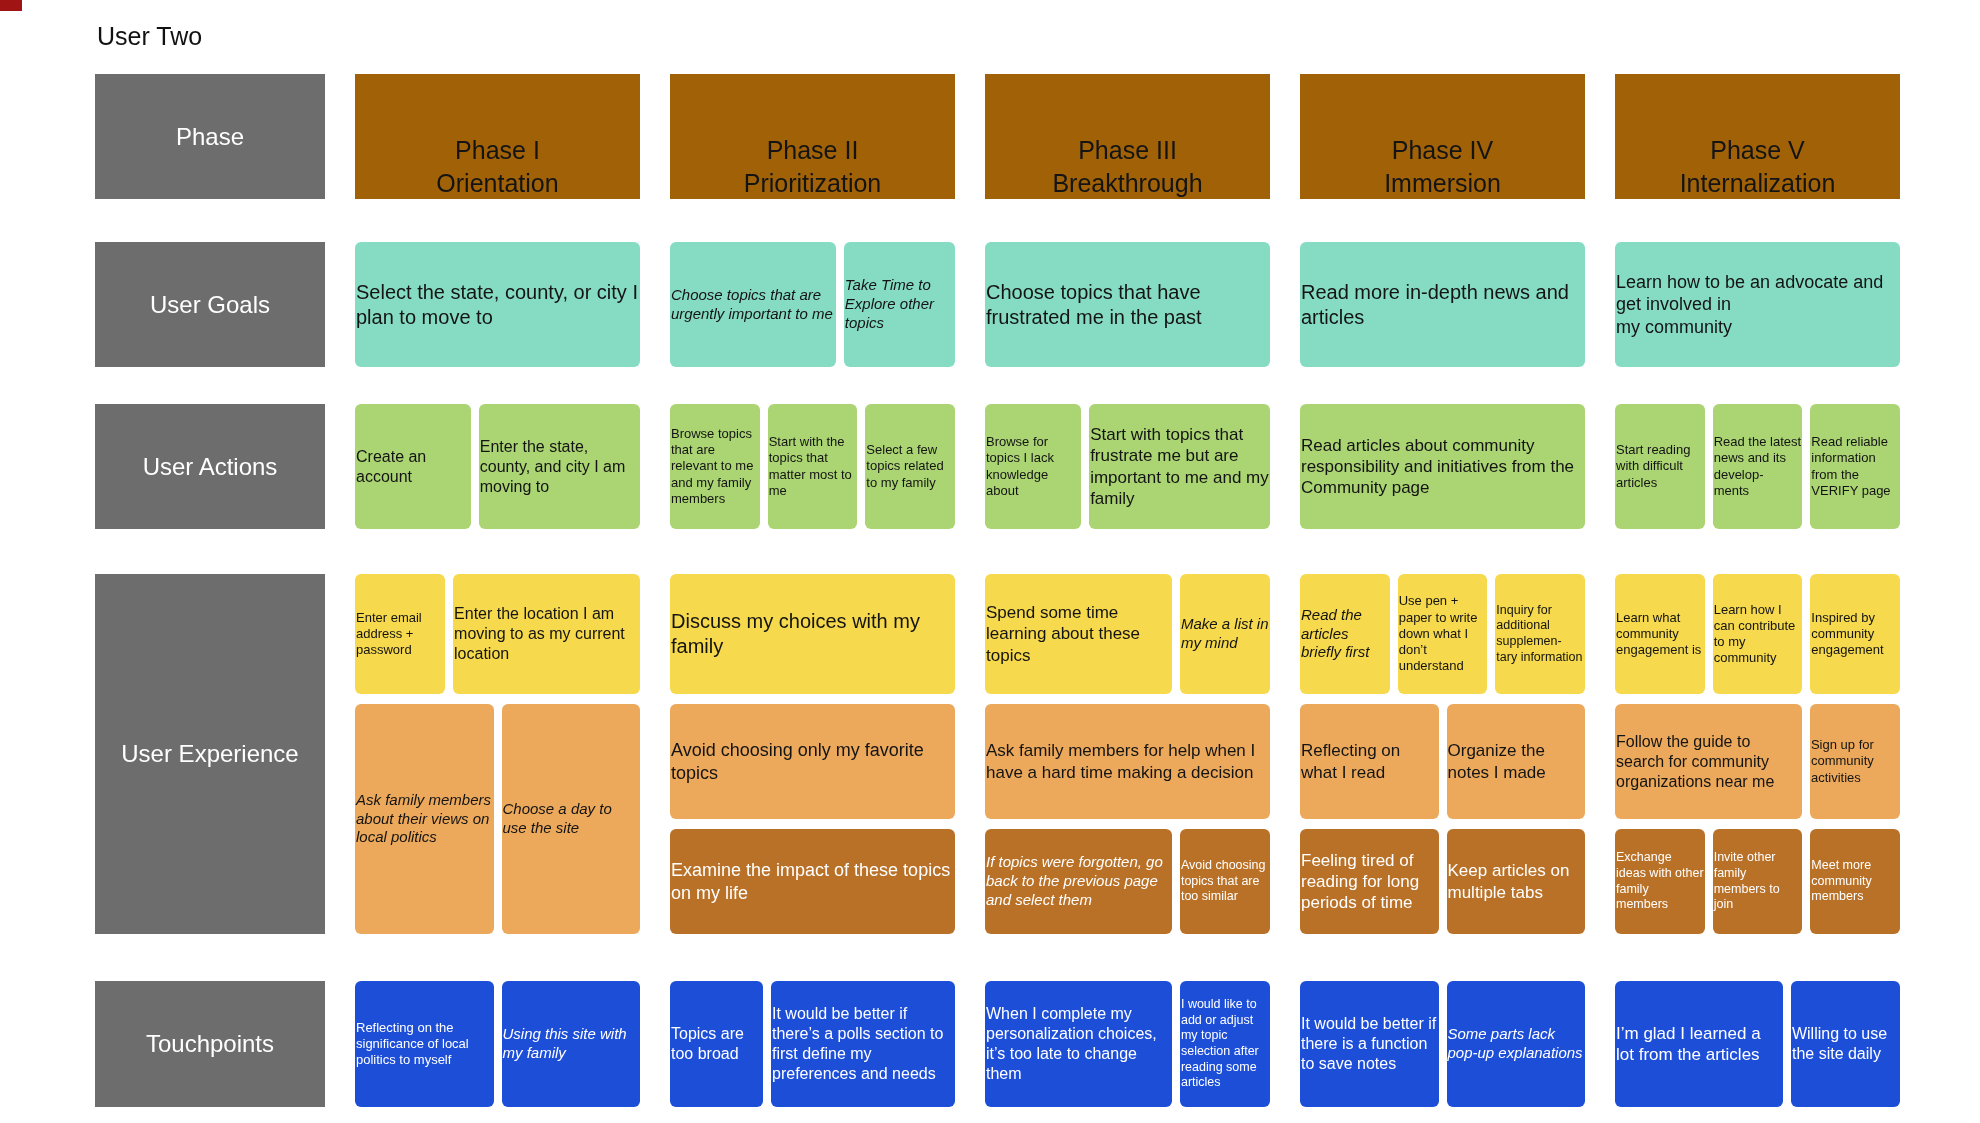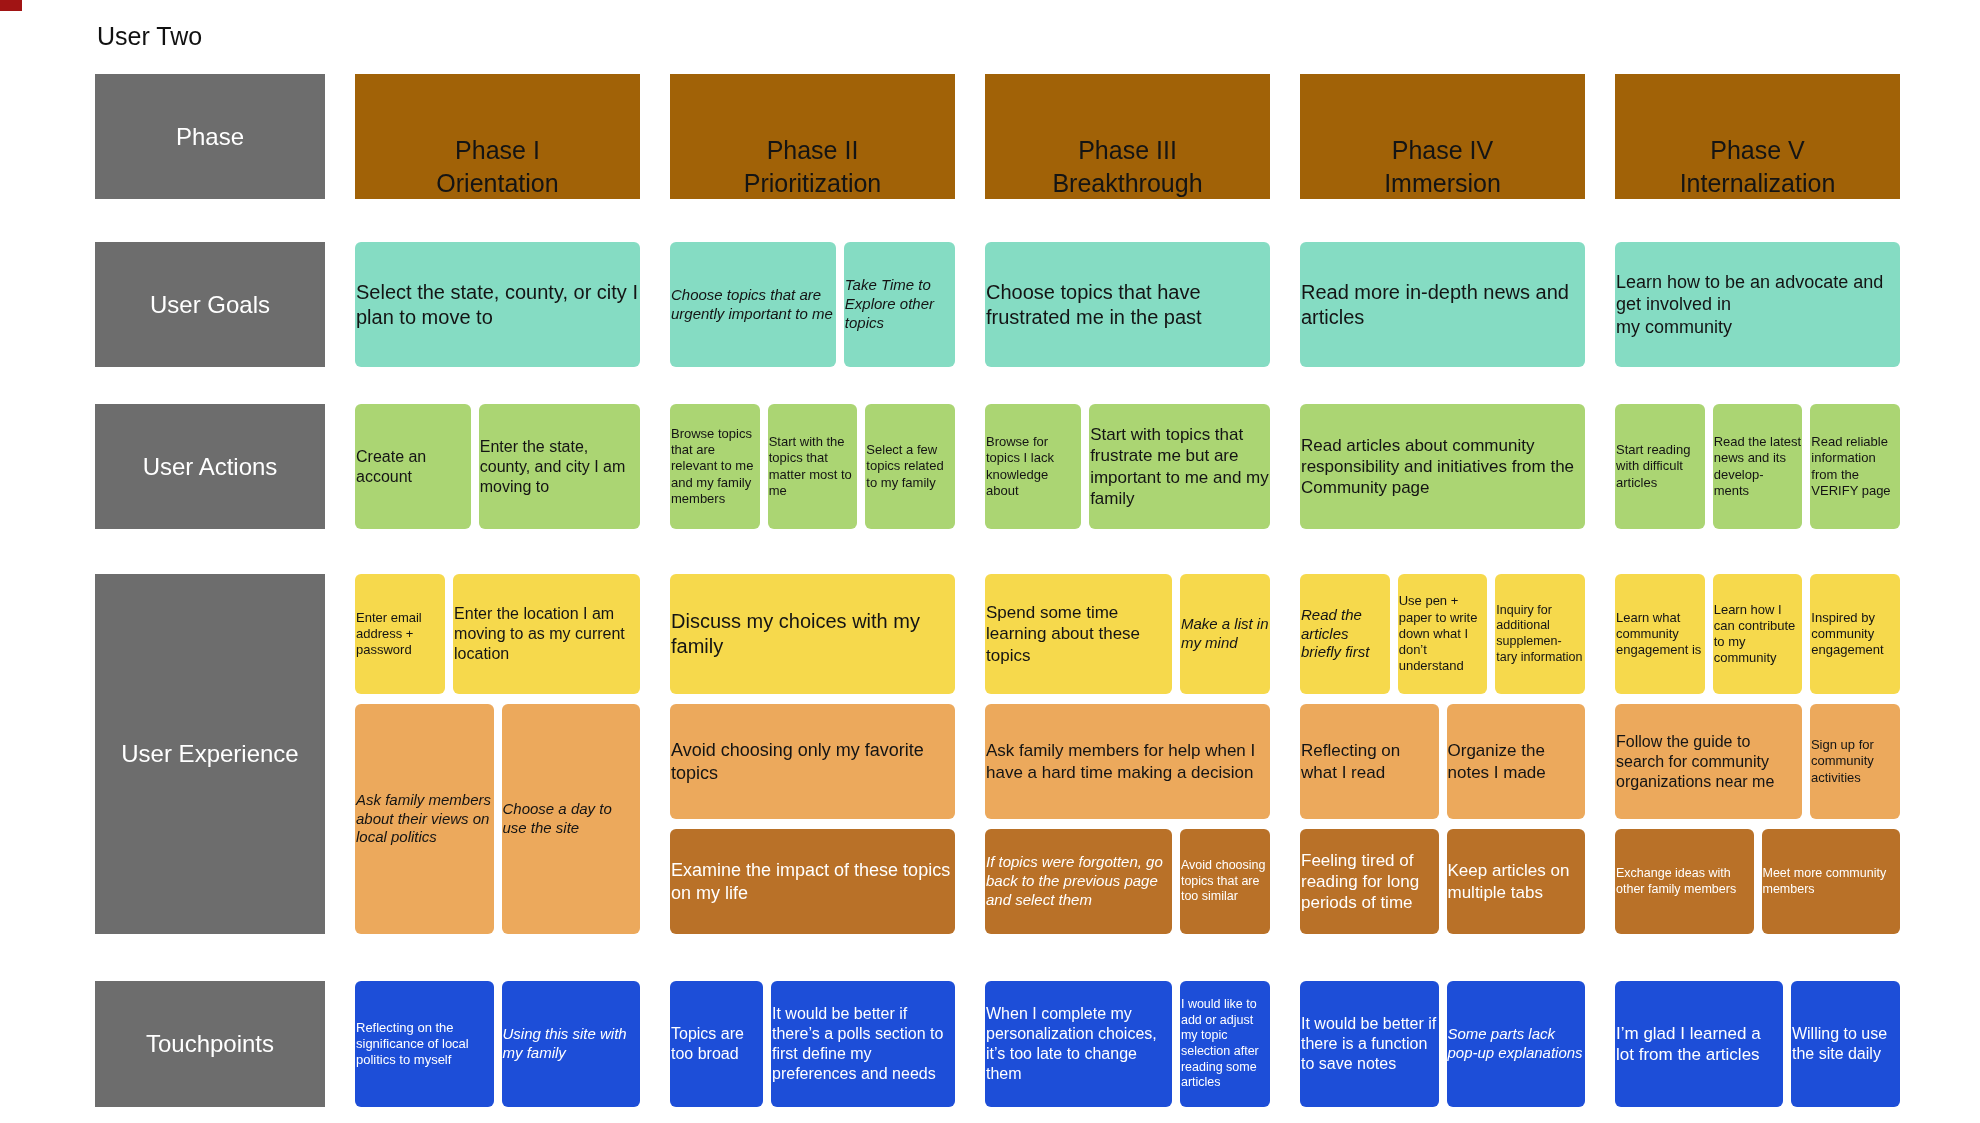--- a/index.html
+++ b/index.html
@@ -197,20 +197,21 @@
           <div class="cell yellow fs13 f1">Learn what community engagement is</div>
           <div class="cell yellow fs13 f1">Learn how I can contribute to my community</div>
           <div class="cell yellow fs13 f1">Inspired by community engagement</div>
         </div>
         <div class="subrow sr-o">
           <div class="cell orange fs14 f21">Follow the guide to search for community organizations near me</div>
           <div class="cell orange fs13 f1">Sign up for community activities</div>
         </div>
         <div class="subrow sr-b">
           <div class="cell brown fs12 f1">Exchange ideas with other family members</div>
+          <div class="cell brown fs12 f1">Invite other family members to join</div>
           <div class="cell brown fs12 f1">Meet more community members</div>
         </div>
       </div>
     </div>
 
     <div class="band">
       <div class="rowhead h126">Touchpoints</div>
       <div class="col h126">
         <div class="cell tp fs13 f1">Reflecting on the significance of local politics to myself</div>
         <div class="cell tp fs15 f1">Using this site with my family</div>

